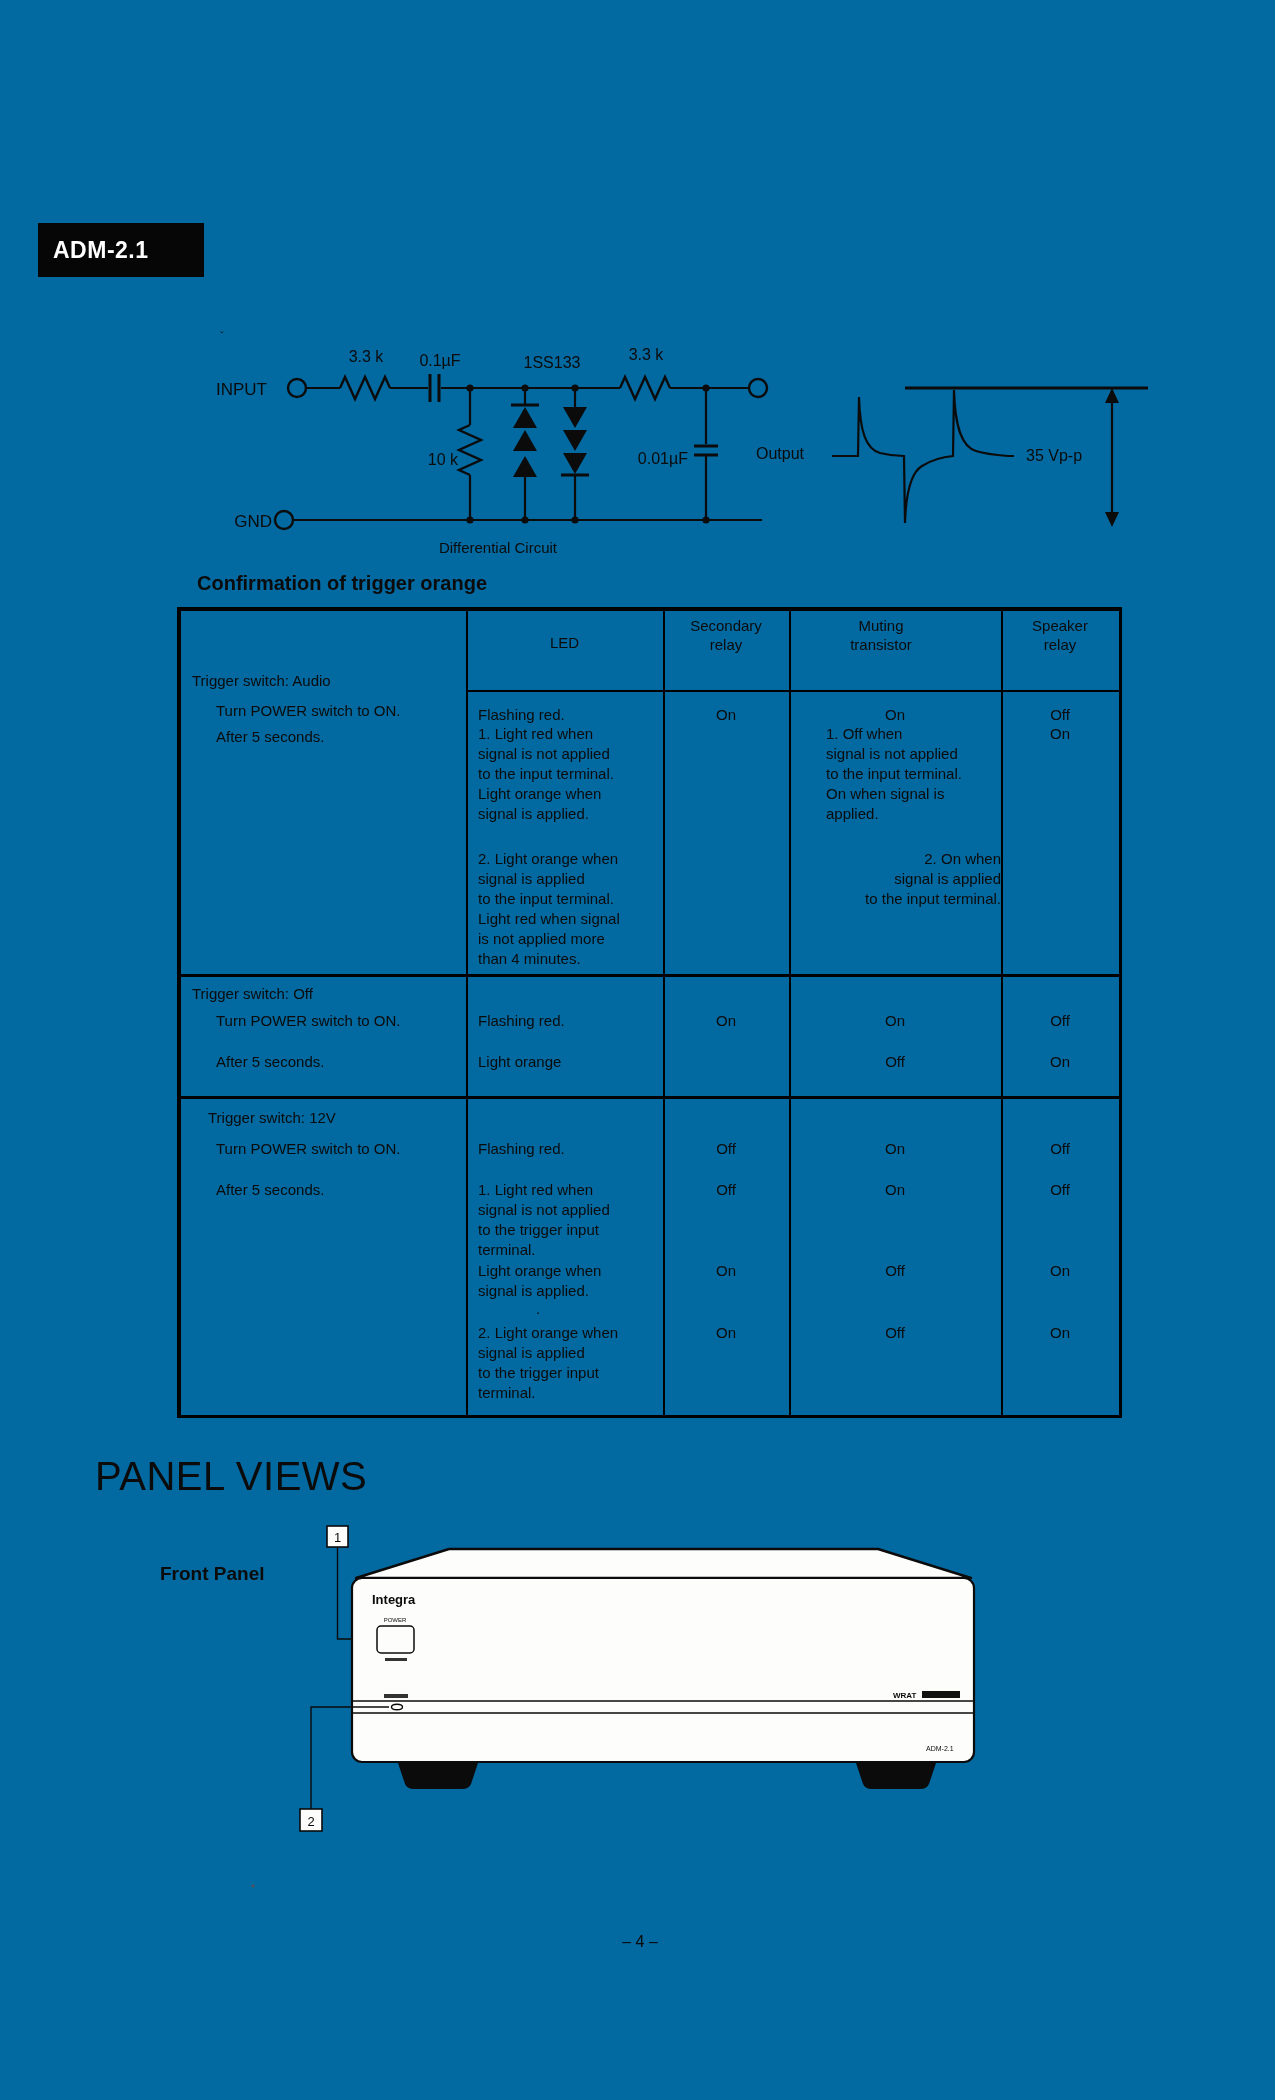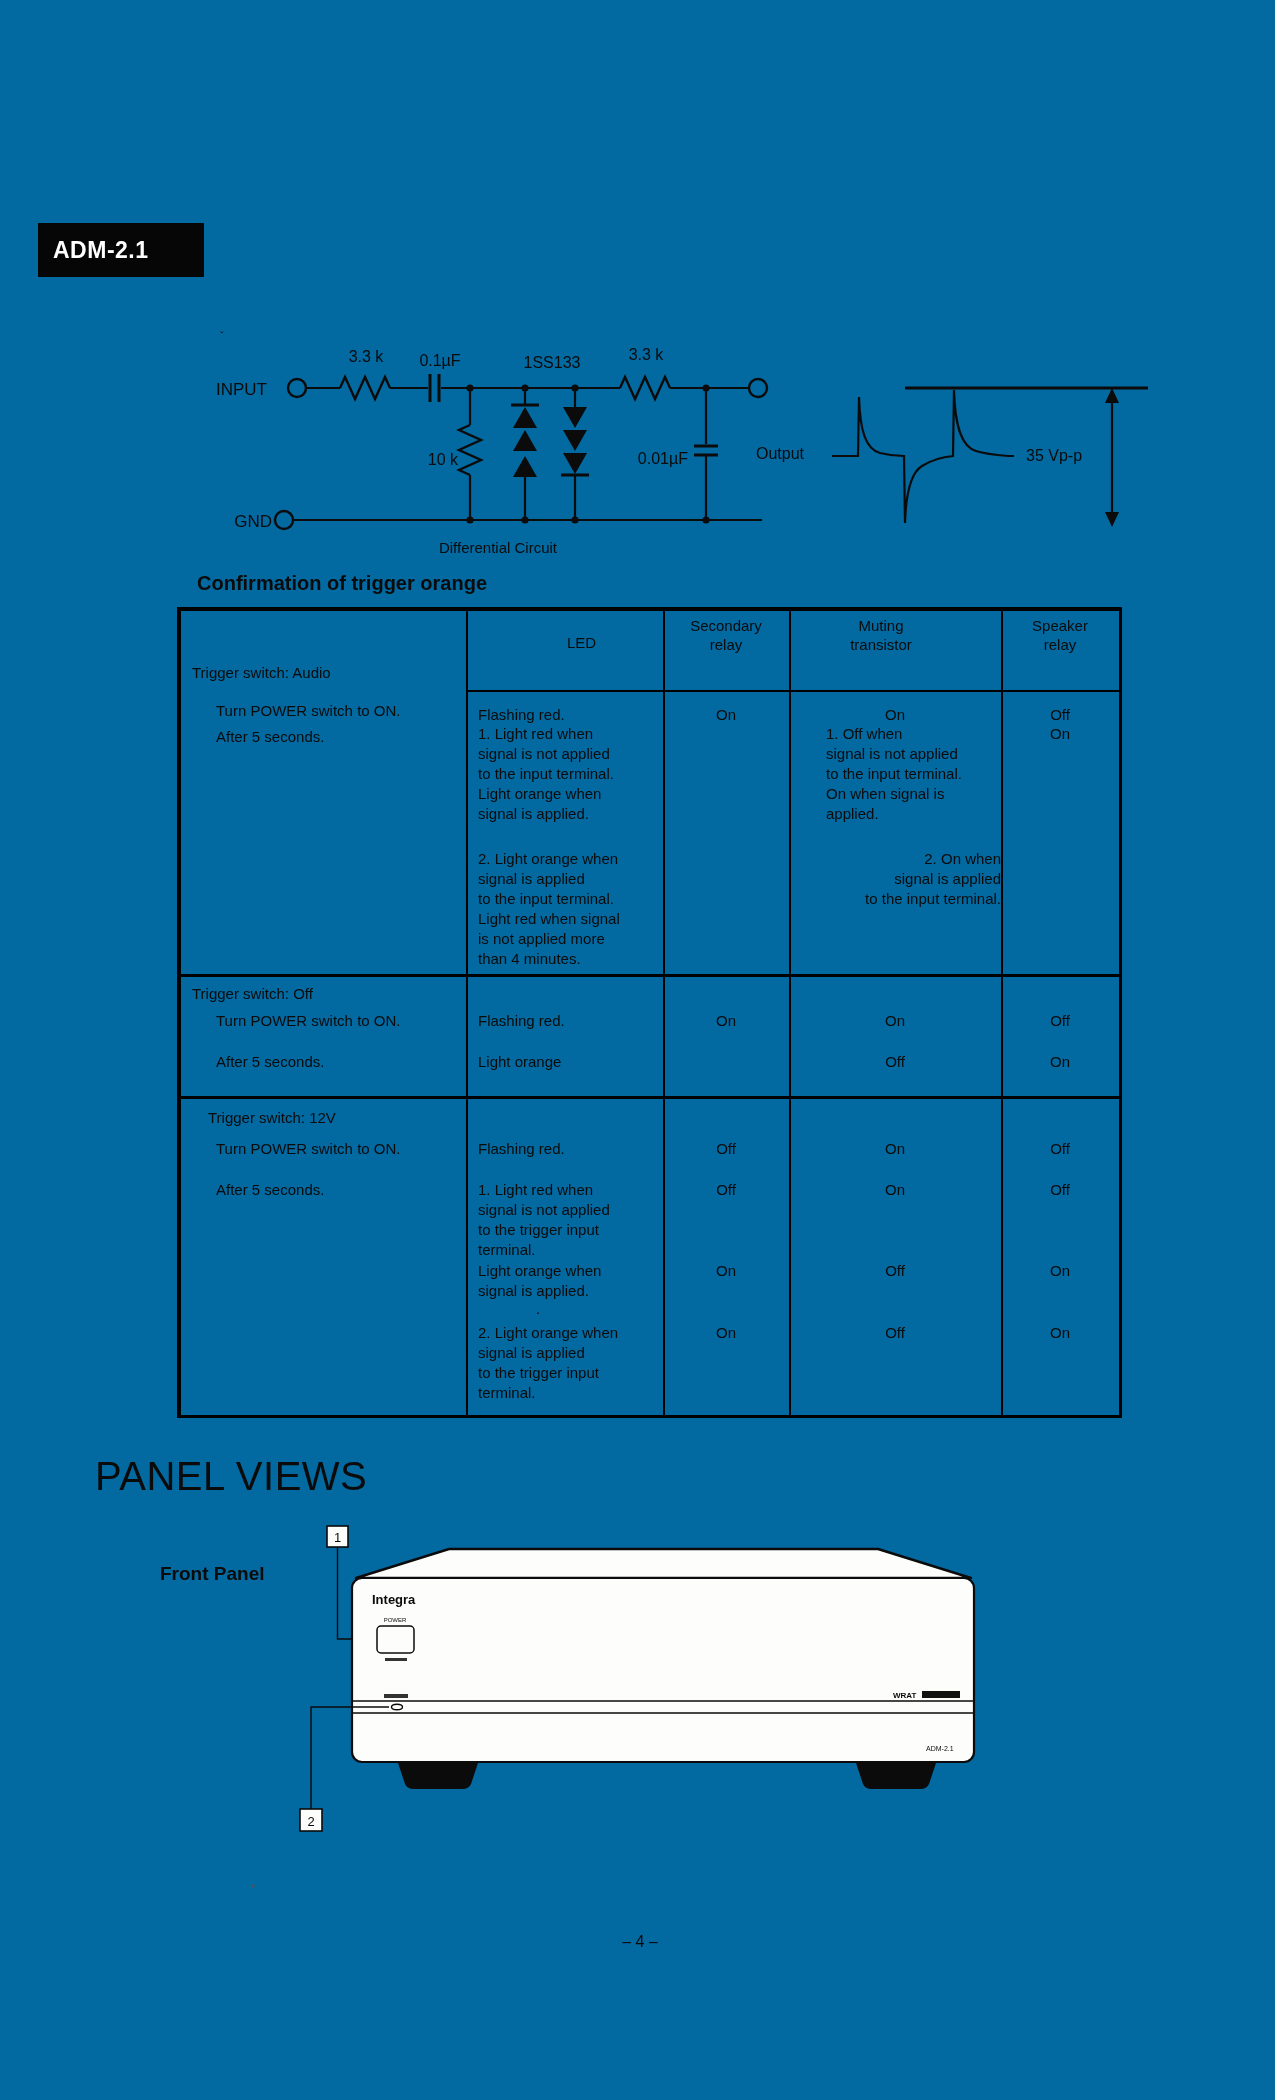--- a/index.html
+++ b/index.html
@@ -135,29 +135,29 @@
   <div class="ttable">
 
     <div class="vl" style="left:285px"></div>
     <div class="vl" style="left:482px"></div>
     <div class="vl" style="left:608px"></div>
     <div class="vl" style="left:820px"></div>
     <div class="hl" style="left:285px;right:0;top:79px;height:2px"></div>
     <div class="hl" style="left:0;right:0;top:363px;height:3px"></div>
     <div class="hl" style="left:0;right:0;top:485px;height:3px"></div>
 
-    <div class="cell hdr" style="left:302px;width:197px;top:22px">LED</div>
+    <div class="cell hdr" style="left:285px;width:197px;top:22px">LED</div>
     <div class="cell hdr" style="left:482px;width:126px;top:5px">Secondary
 relay</div>
     <div class="cell hdr" style="left:608px;width:184px;top:5px">Muting
 transistor</div>
     <div class="cell hdr" style="left:820px;width:118px;top:5px">Speaker
 relay</div>
 
-    <div class="cell" style="left:11px;top:52px">Trigger switch: Audio</div>
+    <div class="cell" style="left:11px;top:60px">Trigger switch: Audio</div>
     <div class="cell" style="left:35px;top:90px">Turn POWER switch to ON.</div>
     <div class="cell" style="left:35px;top:116px">After 5 seconds.</div>
     <div class="cell" style="left:297px;top:94px">Flashing red.</div>
     <div class="cell c3" style="top:94px">On</div>
     <div class="cell c4" style="top:94px">On</div>
     <div class="cell c5" style="top:94px">Off</div>
     <div class="cell" style="left:297px;top:113px;width:183px">1. Light red when
 signal is not applied
 to  the input terminal.
 Light orange when

